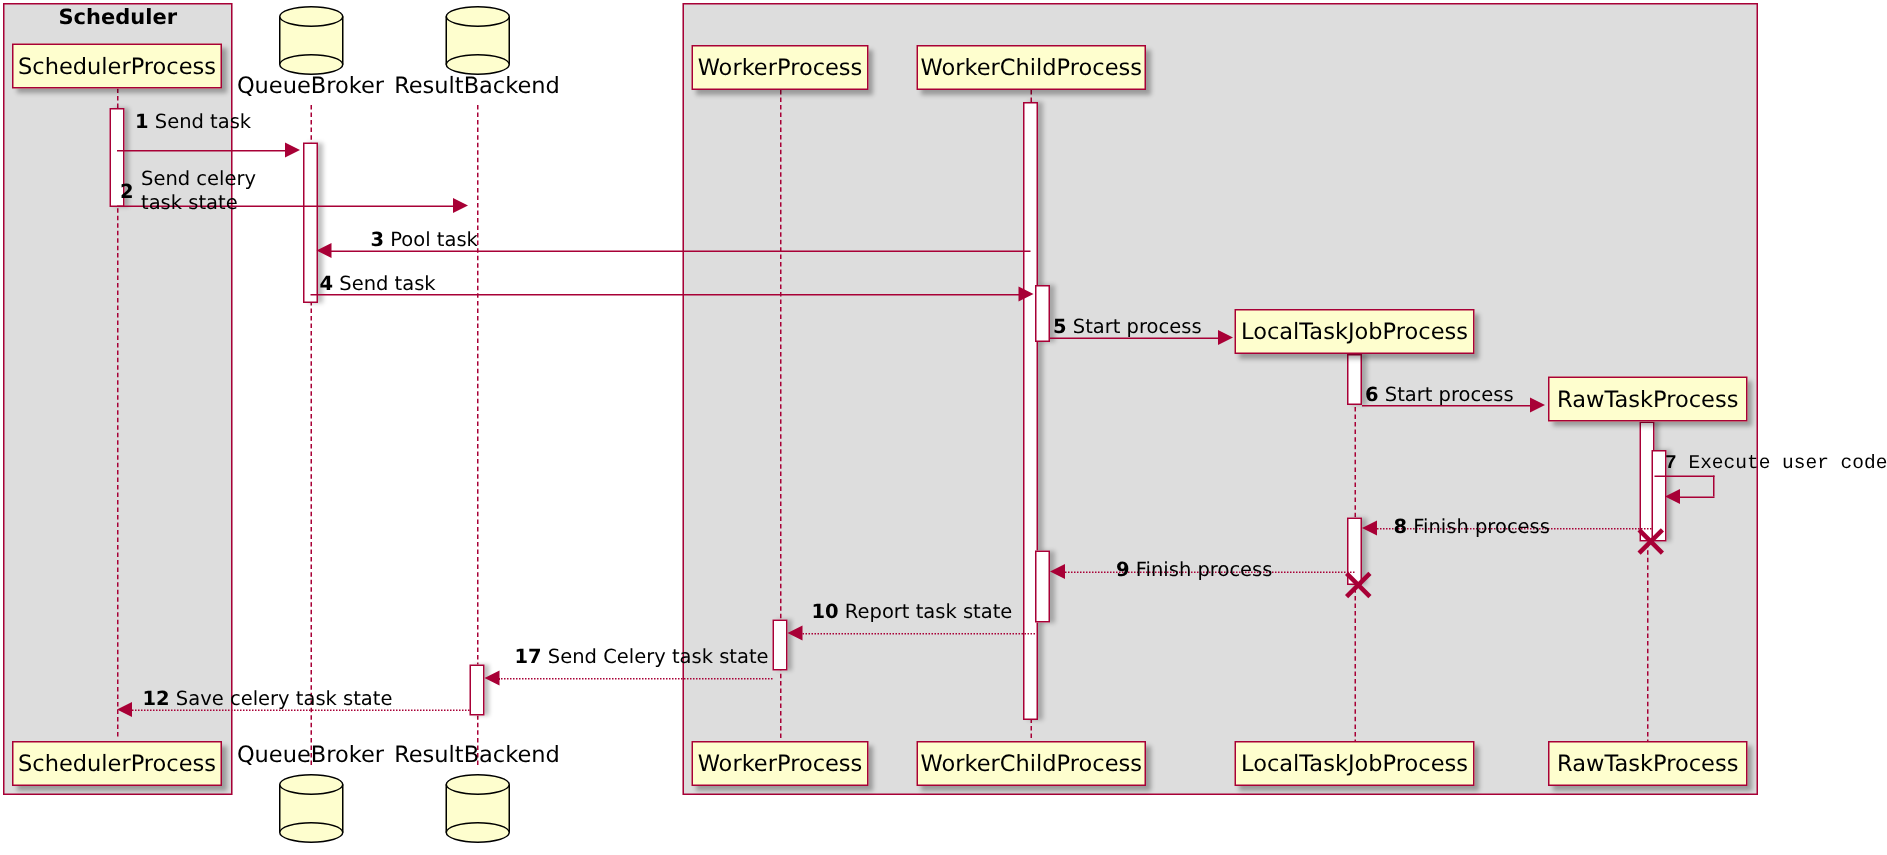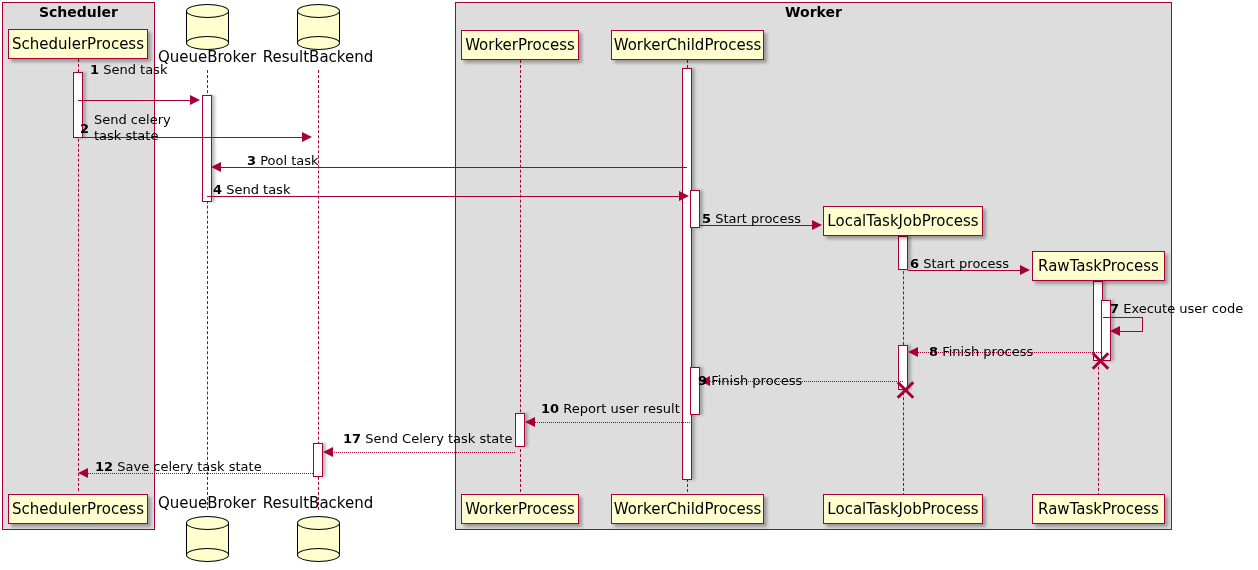--- a/index.html
+++ b/index.html
@@ -56,21 +56,20 @@
 </style>
 </head>
 <body>
 
 <div id="stage">
 
   <div class="group" style="left:2px;top:2px;width:153px;height:528px;"></div>
   <div class="group-title" style="left:2px;top:4px;width:153px;text-align:center;">Scheduler</div>
 
   <div class="group" style="left:455px;top:2px;width:717px;height:528px;"></div>
-  <div class="group-title" style="left:455px;top:4px;width:717px;text-align:center;">Worker</div>
 
   <div class="lifeline" style="left:78px;top:59px;height:432px;"></div>
   <div class="lifeline" style="left:207px;top:70px;height:440px;"></div>
   <div class="lifeline" style="left:318px;top:70px;height:440px;"></div>
   <div class="lifeline" style="left:520px;top:60px;height:432px;"></div>
   <div class="lifeline" style="left:687px;top:60px;height:432px;"></div>
   <div class="lifeline" style="left:903px;top:236px;height:260px;"></div>
   <div class="lifeline" style="left:1098px;top:281px;height:215px;"></div>
 
   <div class="act" style="left:73px;top:72px;width:10px;height:66px;"></div>
@@ -88,21 +87,21 @@
   <div class="act" style="left:690px;top:367px;width:10px;height:48px;"></div>
 
   <div class="act" style="left:898px;top:236px;width:10px;height:34px;"></div>
   <div class="act" style="left:898px;top:345px;width:10px;height:45px;"></div>
 
   <div class="act" style="left:1093px;top:281px;width:10px;height:80px;"></div>
   <div class="act" style="left:1101px;top:300px;width:10px;height:61px;"></div>
 
   <div class="arrow-line" style="left:78px;top:100px;width:113px;"></div>
   <div class="head right" style="left:190px;top:95px;"></div>
-  <div class="msg" style="left:90px;top:62px;">
+  <div class="msg" style="left:90px;top:74px;">
     <span class="n">1</span>
     <span>Send task</span>
   </div>
 
   <div class="arrow-line" style="left:78px;top:137px;width:225px;"></div>
   <div class="head right" style="left:302px;top:132px;"></div>
   <div class="msg" style="left:80px;top:112px;">
     <span class="n" style="position:absolute;left:0;top:9px;">2</span>
     <span style="position:absolute;left:14px;top:0;white-space:nowrap;">Send celery</span>
     <span style="position:absolute;left:14px;top:16px;white-space:nowrap;text-align:center;">task state</span>
@@ -133,46 +132,46 @@
   <div class="head right" style="left:1020px;top:265px;"></div>
   <div class="msg" style="left:910px;top:256px;">
     <span class="n">6</span>
     <span>Start process</span>
   </div>
 
   <div class="arrow-line" style="left:1103px;top:317px;width:40px;"></div>
   <div class="arrow-seg" style="left:1142px;top:317px;height:14px;"></div>
   <div class="arrow-line" style="left:1118px;top:331px;width:25px;"></div>
   <div class="head left" style="left:1110px;top:326px;"></div>
-  <div class="msg" style="left:1110px;top:301px;">
+  <div class="msg" style="left:1110px;top:301px;font-family:Liberation Mono, monospace;">
     <span class="n">7</span>
     <span>Execute user code</span>
   </div>
 
   <div class="arrow-line dotted" style="left:916px;top:352px;width:185px;"></div>
   <div class="head left" style="left:908px;top:347px;"></div>
   <div class="msg" style="left:929px;top:344px;">
     <span class="n">8</span>
     <span>Finish process</span>
   </div>
   <div class="xmark" style="left:1088px;top:350px;"></div>
 
   <div class="arrow-line dotted" style="left:708px;top:381px;width:195px;"></div>
   <div class="head left" style="left:700px;top:376px;"></div>
-  <div class="msg" style="left:698px;top:373px;">
+  <div class="msg" style="left:744px;top:373px;">
     <span class="n">9</span>
     <span>Finish process</span>
   </div>
   <div class="xmark" style="left:893px;top:379px;"></div>
 
   <div class="arrow-line dotted" style="left:533px;top:422px;width:157px;"></div>
   <div class="head left" style="left:525px;top:417px;"></div>
   <div class="msg" style="left:541px;top:401px;">
     <span class="n">10</span>
-    <span>Report user result</span>
+    <span>Report task state</span>
   </div>
 
   <div class="arrow-line dotted" style="left:331px;top:452px;width:184px;"></div>
   <div class="head left" style="left:323px;top:447px;"></div>
   <div class="msg" style="left:343px;top:431px;">
     <span class="n">17</span>
     <span>Send Celery task state</span>
   </div>
 
   <div class="arrow-line dotted" style="left:86px;top:473px;width:227px;"></div>

